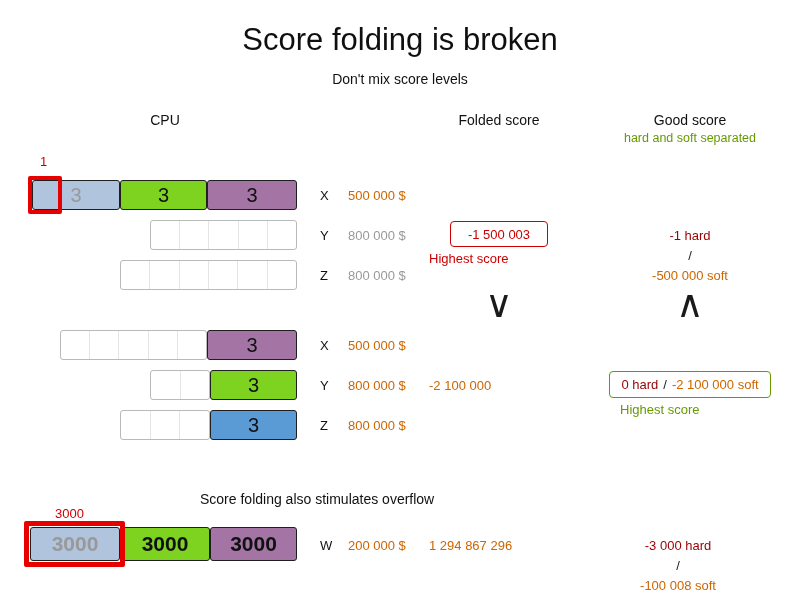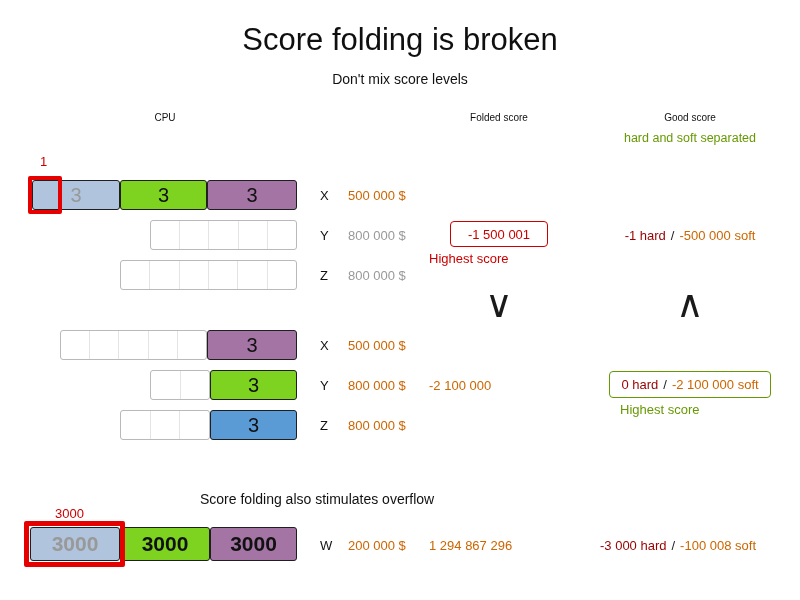--- a/index.html
+++ b/index.html
@@ -3,21 +3,21 @@
 <meta charset="utf-8">
 <style>
   * { margin:0; padding:0; box-sizing:border-box; }
   html,body { background:#ffffff; font-family:"Liberation Sans", sans-serif; }
   .canvas { position:relative; width:800px; height:600px; background:#fff; overflow:hidden; color:#111; }
 
   .title { position:absolute; top:22px; left:0; width:800px; text-align:center;
            font-size:31px; font-weight:400; color:#0f0f0f; }
   .subtitle { position:absolute; top:71px; left:0; width:800px; text-align:center; font-size:14px; }
 
-  .hdr  { position:absolute; font-size:10px; text-align:center; color:#111; }
+  .hdr  { position:absolute; font-size:14px; text-align:center; color:#111; }
   .sub  { position:absolute; font-size:12.5px; text-align:center; }
 
   .cell { position:absolute; height:30px; border:1px solid #1f1f1f; border-radius:3px;
           display:flex; align-items:center; justify-content:center; font-size:20px; color:#111; }
   .cell.big { height:34px; font-size:21px; font-weight:bold; }
   .lightblue { background:var(--process-lightblue,#b0c4de); }
   .green     { background:var(--process-green,#7ed321); }
   .purple    { background:var(--process-purple,#a475a4); }
   .blue      { background:var(--process-blue,#5b9bd5); }
   .graynum   { color:var(--gray-text,#8f8f8f); }
@@ -38,21 +38,21 @@
   .redtxt   { color:var(--red-text,#cc0000); }
   .greentxt { color:var(--green-text,#669900); }
   .slash    { color:#222; }
 
   .center-txt { position:absolute; font-size:13px; }
   .score-box { position:absolute; display:flex; align-items:center; justify-content:center;
                gap:5px; font-size:13px; border-radius:4px; background:#fff; }
   .score-box.red-border   { border:1px solid var(--red-text,#cc0000); }
   .score-box.green-border { border:1px solid var(--green-text,#669900); }
   .goodline { position:absolute; display:flex; align-items:center; justify-content:center;
-              gap:5px; font-size:13px; }
+              gap:5px; font-size:13px;flex-direction:column; }
   .cmp { position:absolute; text-align:center; font-size:38px; font-weight:400; color:#1a1a1a; line-height:1; }
 </style>
 </head>
 <body>
 
 <div class="canvas">
 
   <h1 class="title">Score folding is broken</h1>
   <div class="subtitle">Don't mix score levels</div>
 
@@ -88,21 +88,21 @@
       <div class="slot"></div>
       <div class="slot"></div>
       <div class="slot"></div>
       <div class="slot"></div>
       <div class="slot"></div>
   </div>
   <div class="rowlabel" style="left:320px; top:268px;">Z</div>
   <div class="cost graytxt" style="left:348px; top:268px;">800 000 $</div>
 
   <div class="score-box red-border redtxt" style="left:450px; top:221px; width:98px; height:26px;">
-    <span>-1 500 001</span>
+    <span>-1 500 003</span>
   </div>
   <div class="center-txt redtxt" style="left:429px; top:251px; width:140px;">Highest score</div>
 
   <div class="goodline" style="left:590px; top:228px; width:200px;">
     <span class="darkred">-1 hard</span>
     <span class="slash">/</span>
     <span class="orange">-500 000 soft</span>
   </div>
 
   <div class="cmp" style="left:469px; top:285px; width:60px;">∨</div>

